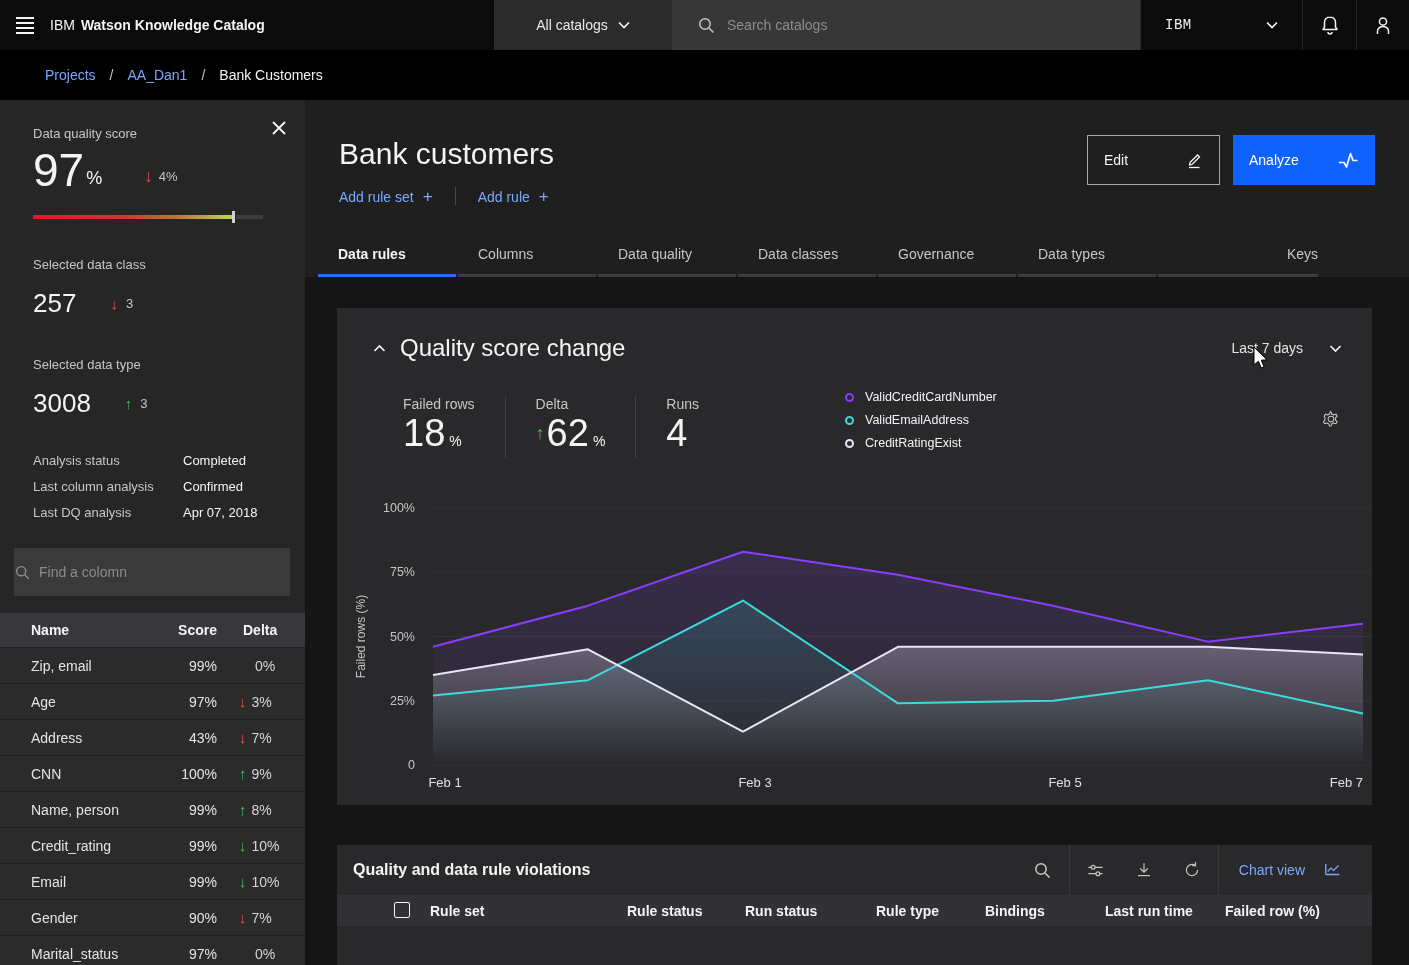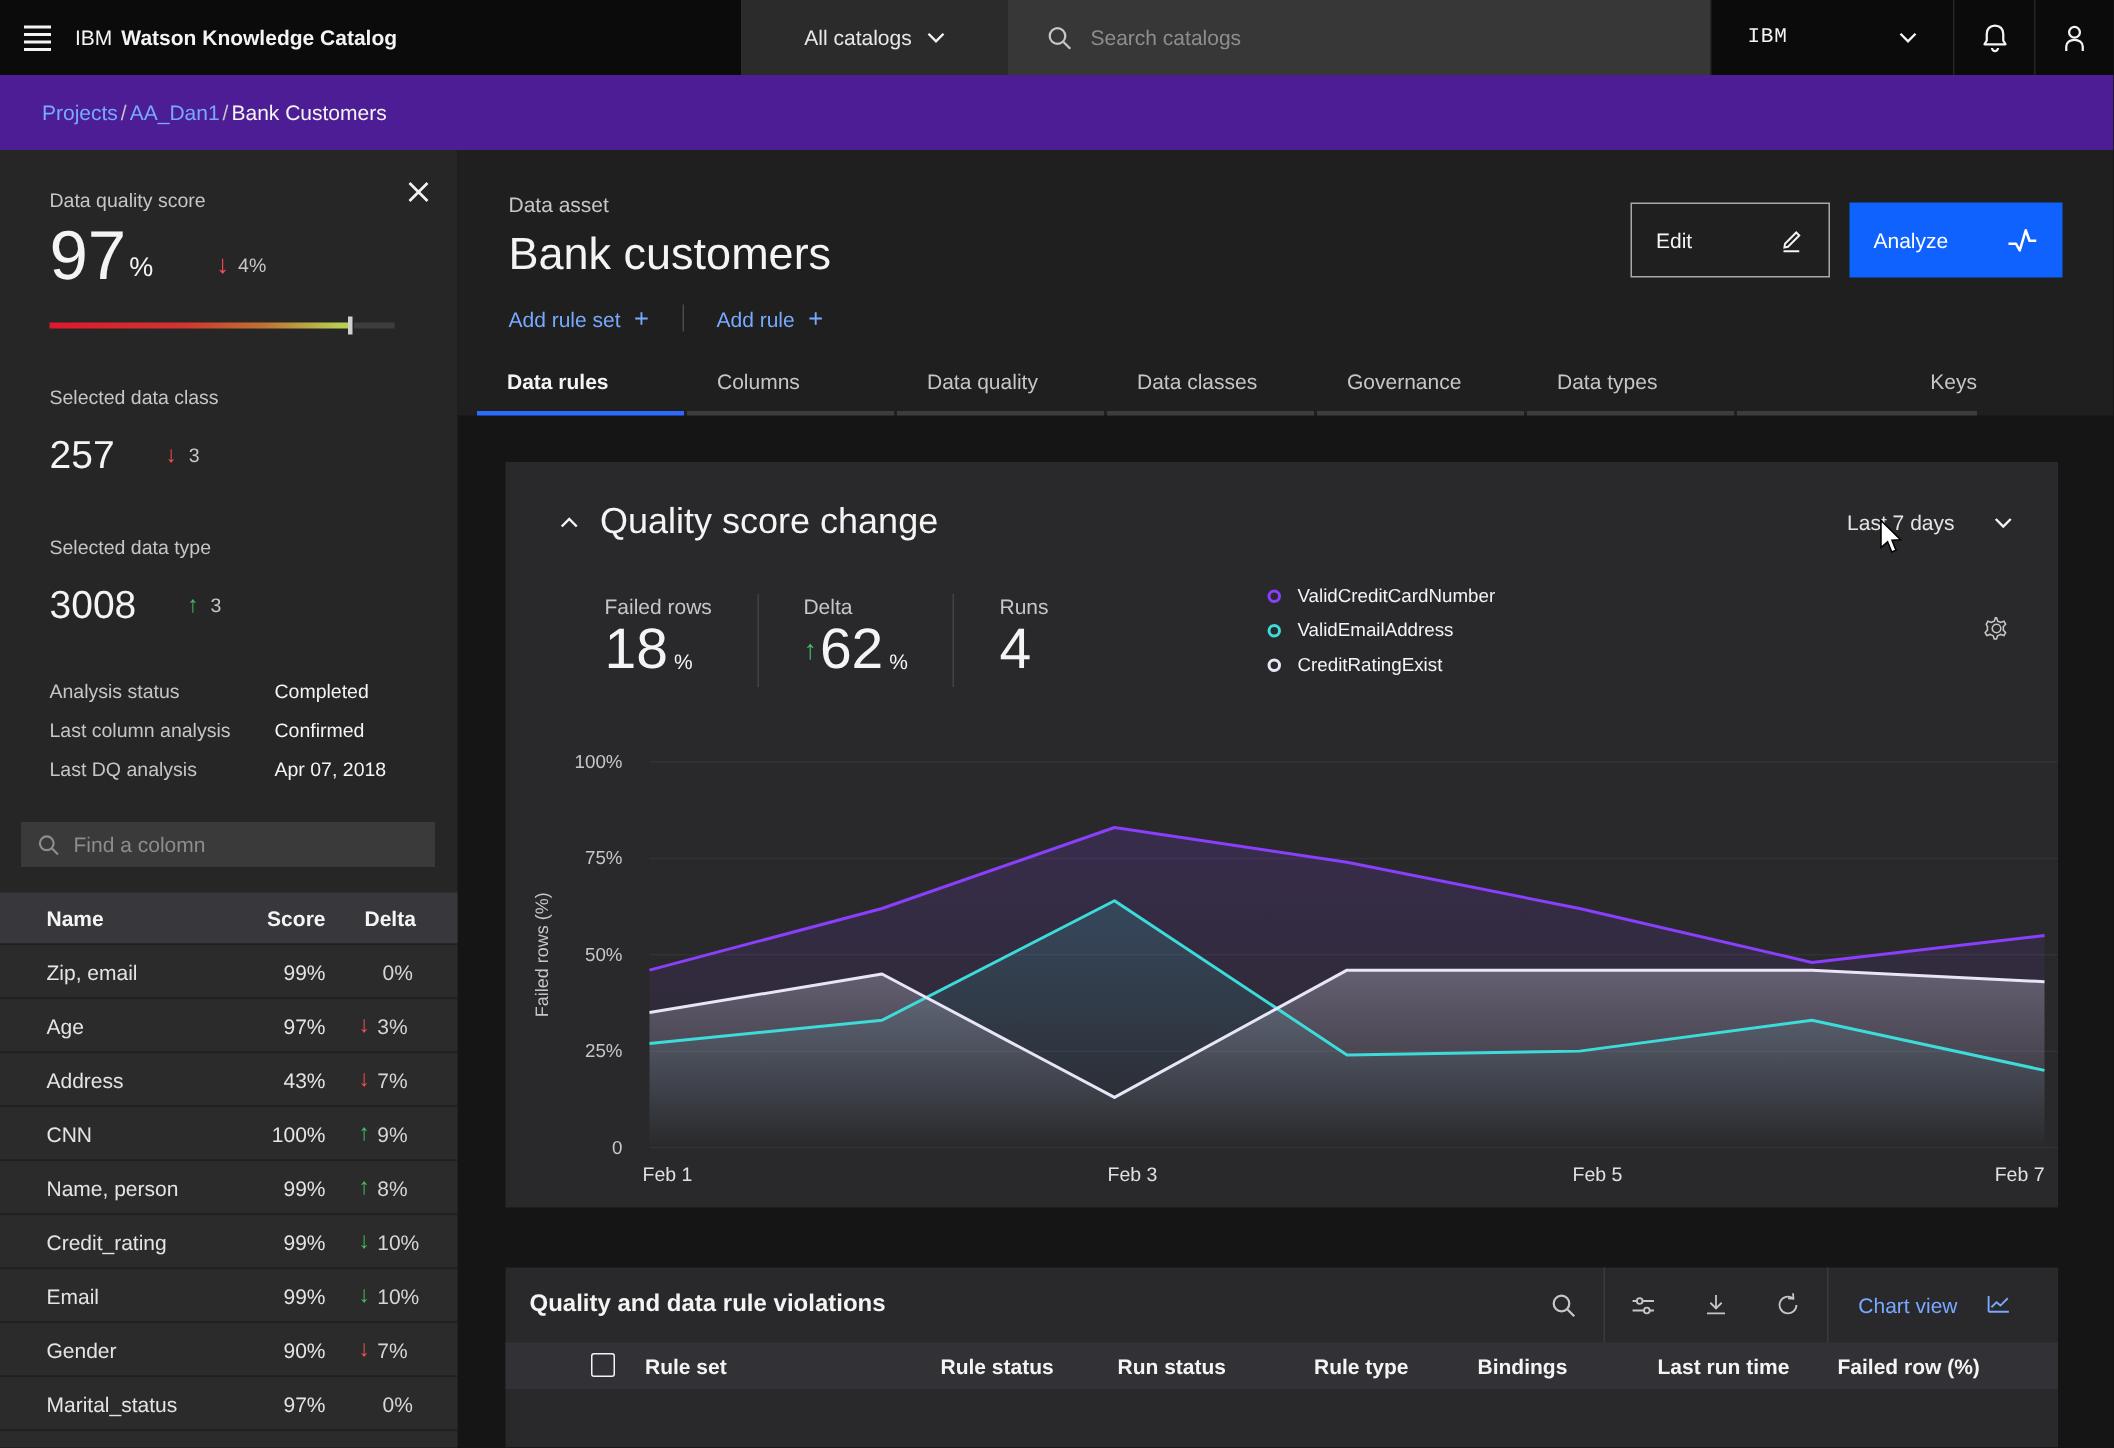--- a/index.html
+++ b/index.html
@@ -20,21 +20,21 @@
   .nav-search { width:468px; background:#373737; display:flex; align-items:center; padding-left:26px; gap:12px; }
   .nav-search input { background:transparent; border:none; outline:none; color:#e0e0e0; font-size:14px; width:340px;
     font-family:inherit; }
   .nav-search input::placeholder { color:#8d8d8d; }
   .acct-select { width:162px; background:#0b0b0b; border-left:1px solid #262626; display:flex; align-items:center;
     justify-content:space-between; padding:0 24px; font-size:14px; letter-spacing:.5px; cursor:pointer;
     font-family:"Liberation Mono","DejaVu Sans Mono",monospace; }
   .icon-slot { width:54px; border-left:1px solid #262626; display:flex; align-items:center; justify-content:center; cursor:pointer; }
 
   
-  .breadcrumb { height:50px; background:#4c1d95; display:flex; align-items:center; padding-left:28px; gap:2px; font-size:14px; }
+  .breadcrumb { height:50px; background:#000000; display:flex; align-items:center; padding-left:45px; gap:14px; font-size:14px; }
   .breadcrumb a { color:#78a9ff; text-decoration:none; cursor:pointer; }
   .breadcrumb .sep { color:#c6c6c6; }
   .breadcrumb .cur { color:#f4f4f4; }
 
   
   .layout { display:flex; height:865px; }
 
   
   .sidebar { width:305px; background:#262626; position:relative; flex:none; }
   .sb-close { position:absolute; top:18px; right:16px; width:20px; height:20px; color:#f4f4f4;
@@ -52,21 +52,21 @@
   .score-bar .grad { position:absolute; left:0; top:0; height:4px; width:200px;
     background:linear-gradient(90deg,#e0182d 0%,#cf3630 45%,#bf7334 72%,#b9cf4f 97%); }
   .score-bar .rest { position:absolute; left:203px; top:0; height:4px; width:27px; background:#3d3d3d; }
   .score-bar .tick { position:absolute; left:199px; top:-4px; width:3px; height:12px; background:#d0d0d0; }
   .metric { margin-top:38px; }
   .metric-row { display:flex; align-items:center; margin-top:16px; gap:8px; }
   .metric-val { font-size:26px; font-weight:300; color:#f4f4f4; margin-right:26px; }
   .status-grid { margin-top:34px; display:grid; grid-template-columns:150px auto; row-gap:11px; font-size:13px; }
   .status-grid .k { color:#c6c6c6; }
   .status-grid .v { color:#f4f4f4; }
-  .sb-search { margin:28px 15px 0 14px; height:30px; background:#3a3a3a; display:flex; align-items:center; padding-left:11px; gap:9px; }
+  .sb-search { margin:28px 15px 0 14px; height:48px; background:#3a3a3a; display:flex; align-items:center; padding-left:1px; gap:9px; }
   .sb-search input { background:transparent; border:none; outline:none; color:#e0e0e0; font-size:14px; width:220px; font-family:inherit; }
   .sb-search input::placeholder { color:#8d8d8d; }
   .sb-table { margin-top:17px; }
   .sb-thead { height:34px; background:#38383c; display:flex; align-items:center; font-size:14px; font-weight:700; color:#f4f4f4; }
   .sb-row { height:36px; background:#2b2b2b; border-top:1px solid #1e1e1e; display:flex; align-items:center;
     font-size:14px; color:#e4e4e4; cursor:pointer; }
   .col-name { flex:1; padding-left:31px; }
   .col-score { width:62px; text-align:right; }
   .col-delta { width:88px; padding-left:22px; display:flex; align-items:center; gap:5px; }
   .col-delta.hdr { padding-left:26px; }
@@ -331,21 +331,20 @@
                 <span>0%</span>
               </span>
             </div>
           </div>
 
       </div>
     </aside>
 
     <main class="main">
       <div class="asset-header">
-        <div class="asset-type">Data asset</div>
         <h1 class="asset-title">Bank customers</h1>
         <div class="asset-links">
           <a>
               <span>Add rule set</span>
               <span style="font-size:17px;color:#78a9ff">+</span>
             </a>
           <span class="divider"></span>
           <a>
               <span>Add rule</span>
               <span style="font-size:17px;color:#78a9ff">+</span>

